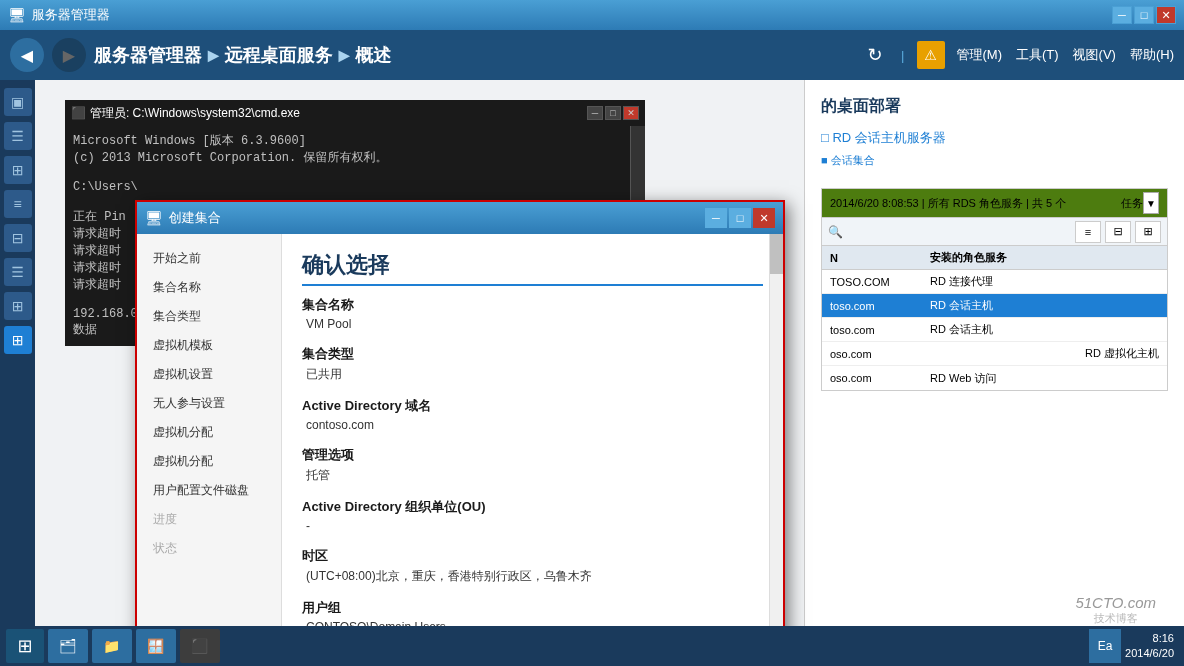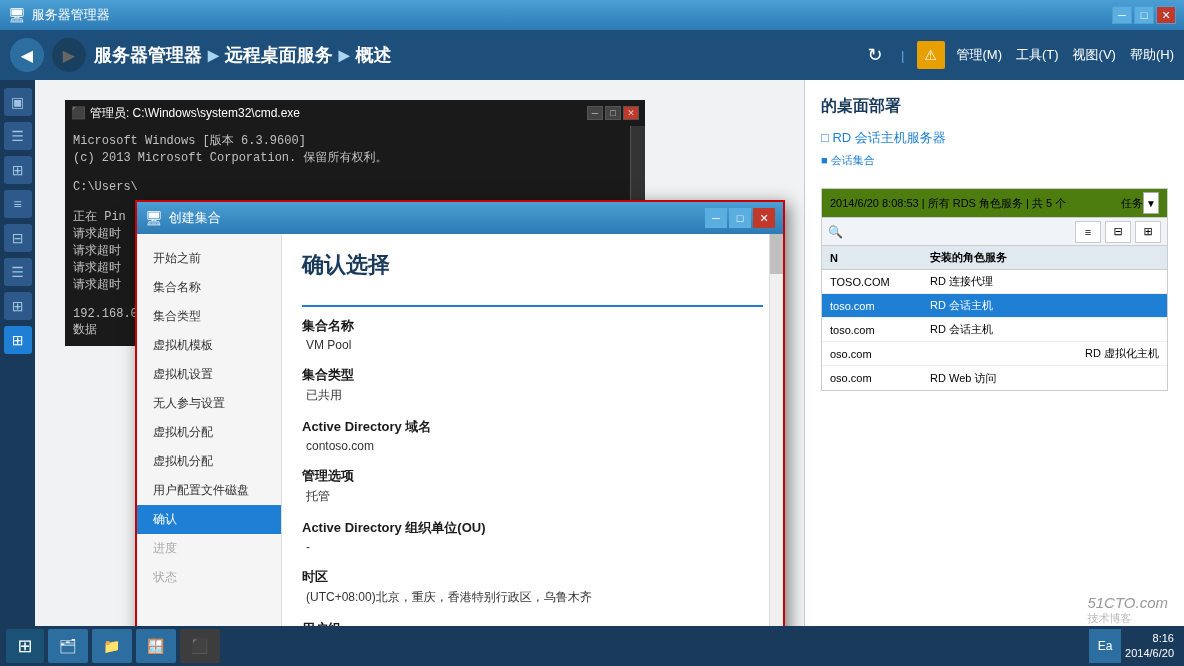--- a/index.html
+++ b/index.html
@@ -234,21 +234,21 @@
       cursor: pointer;
       font-size: 11px;
     }
 
     
     .confirm-heading {
       font-size: 22px;
       font-weight: bold;
       color: #1a3a5c;
       margin-bottom: 10px;
-      padding-bottom: 25px;
+      padding-bottom: 4px;
       border-bottom: 2px solid #1e7fd4;
     }
 
     
     .taskbar {
       position: absolute;
       bottom: 0; left: 0; right: 0;
       height: 40px;
       background: #1a3a5c;
       display: flex; align-items: center;
@@ -452,21 +452,20 @@
         <div class="dialog-nav">
           <div class="dialog-nav-item">开始之前</div>
           <div class="dialog-nav-item">集合名称</div>
           <div class="dialog-nav-item">集合类型</div>
           <div class="dialog-nav-item">虚拟机模板</div>
           <div class="dialog-nav-item">虚拟机设置</div>
           <div class="dialog-nav-item">无人参与设置</div>
           <div class="dialog-nav-item">虚拟机分配</div>
           <div class="dialog-nav-item">虚拟机分配</div>
           <div class="dialog-nav-item">用户配置文件磁盘</div>
-          <div class="dialog-nav-item active">确认</div>
           <div class="dialog-nav-item disabled">进度</div>
           <div class="dialog-nav-item disabled">状态</div>
         </div>
 
         <div class="dialog-content">
           <div class="confirm-heading">确认选择</div>
           <div class="dialog-section">
             <div class="dialog-section-title">集合名称</div>
             <div class="dialog-section-value">VM Pool</div>
           </div>
@@ -500,21 +499,21 @@
           </div>
 
           <div class="dialog-scrollbar">
             <div class="dialog-scrollbar-thumb"></div>
           </div>
         </div>
       </div>
 
     </div>
 
-    <div style="position:absolute; bottom:50px; right:16px; text-align:left;">
+    <div style="position:absolute; bottom:50px; right:28px; text-align:center;">
       <div style="color:#999; font-size:15px; font-style:italic;">51CTO.com</div>
       <div style="color:#bbb; font-size:11px;">技术博客</div>
     </div>
 
   </div>
 </div>
 
 <div class="taskbar">
   <button class="taskbar-start">⊞</button>
   <button class="taskbar-item">🗂</button>

